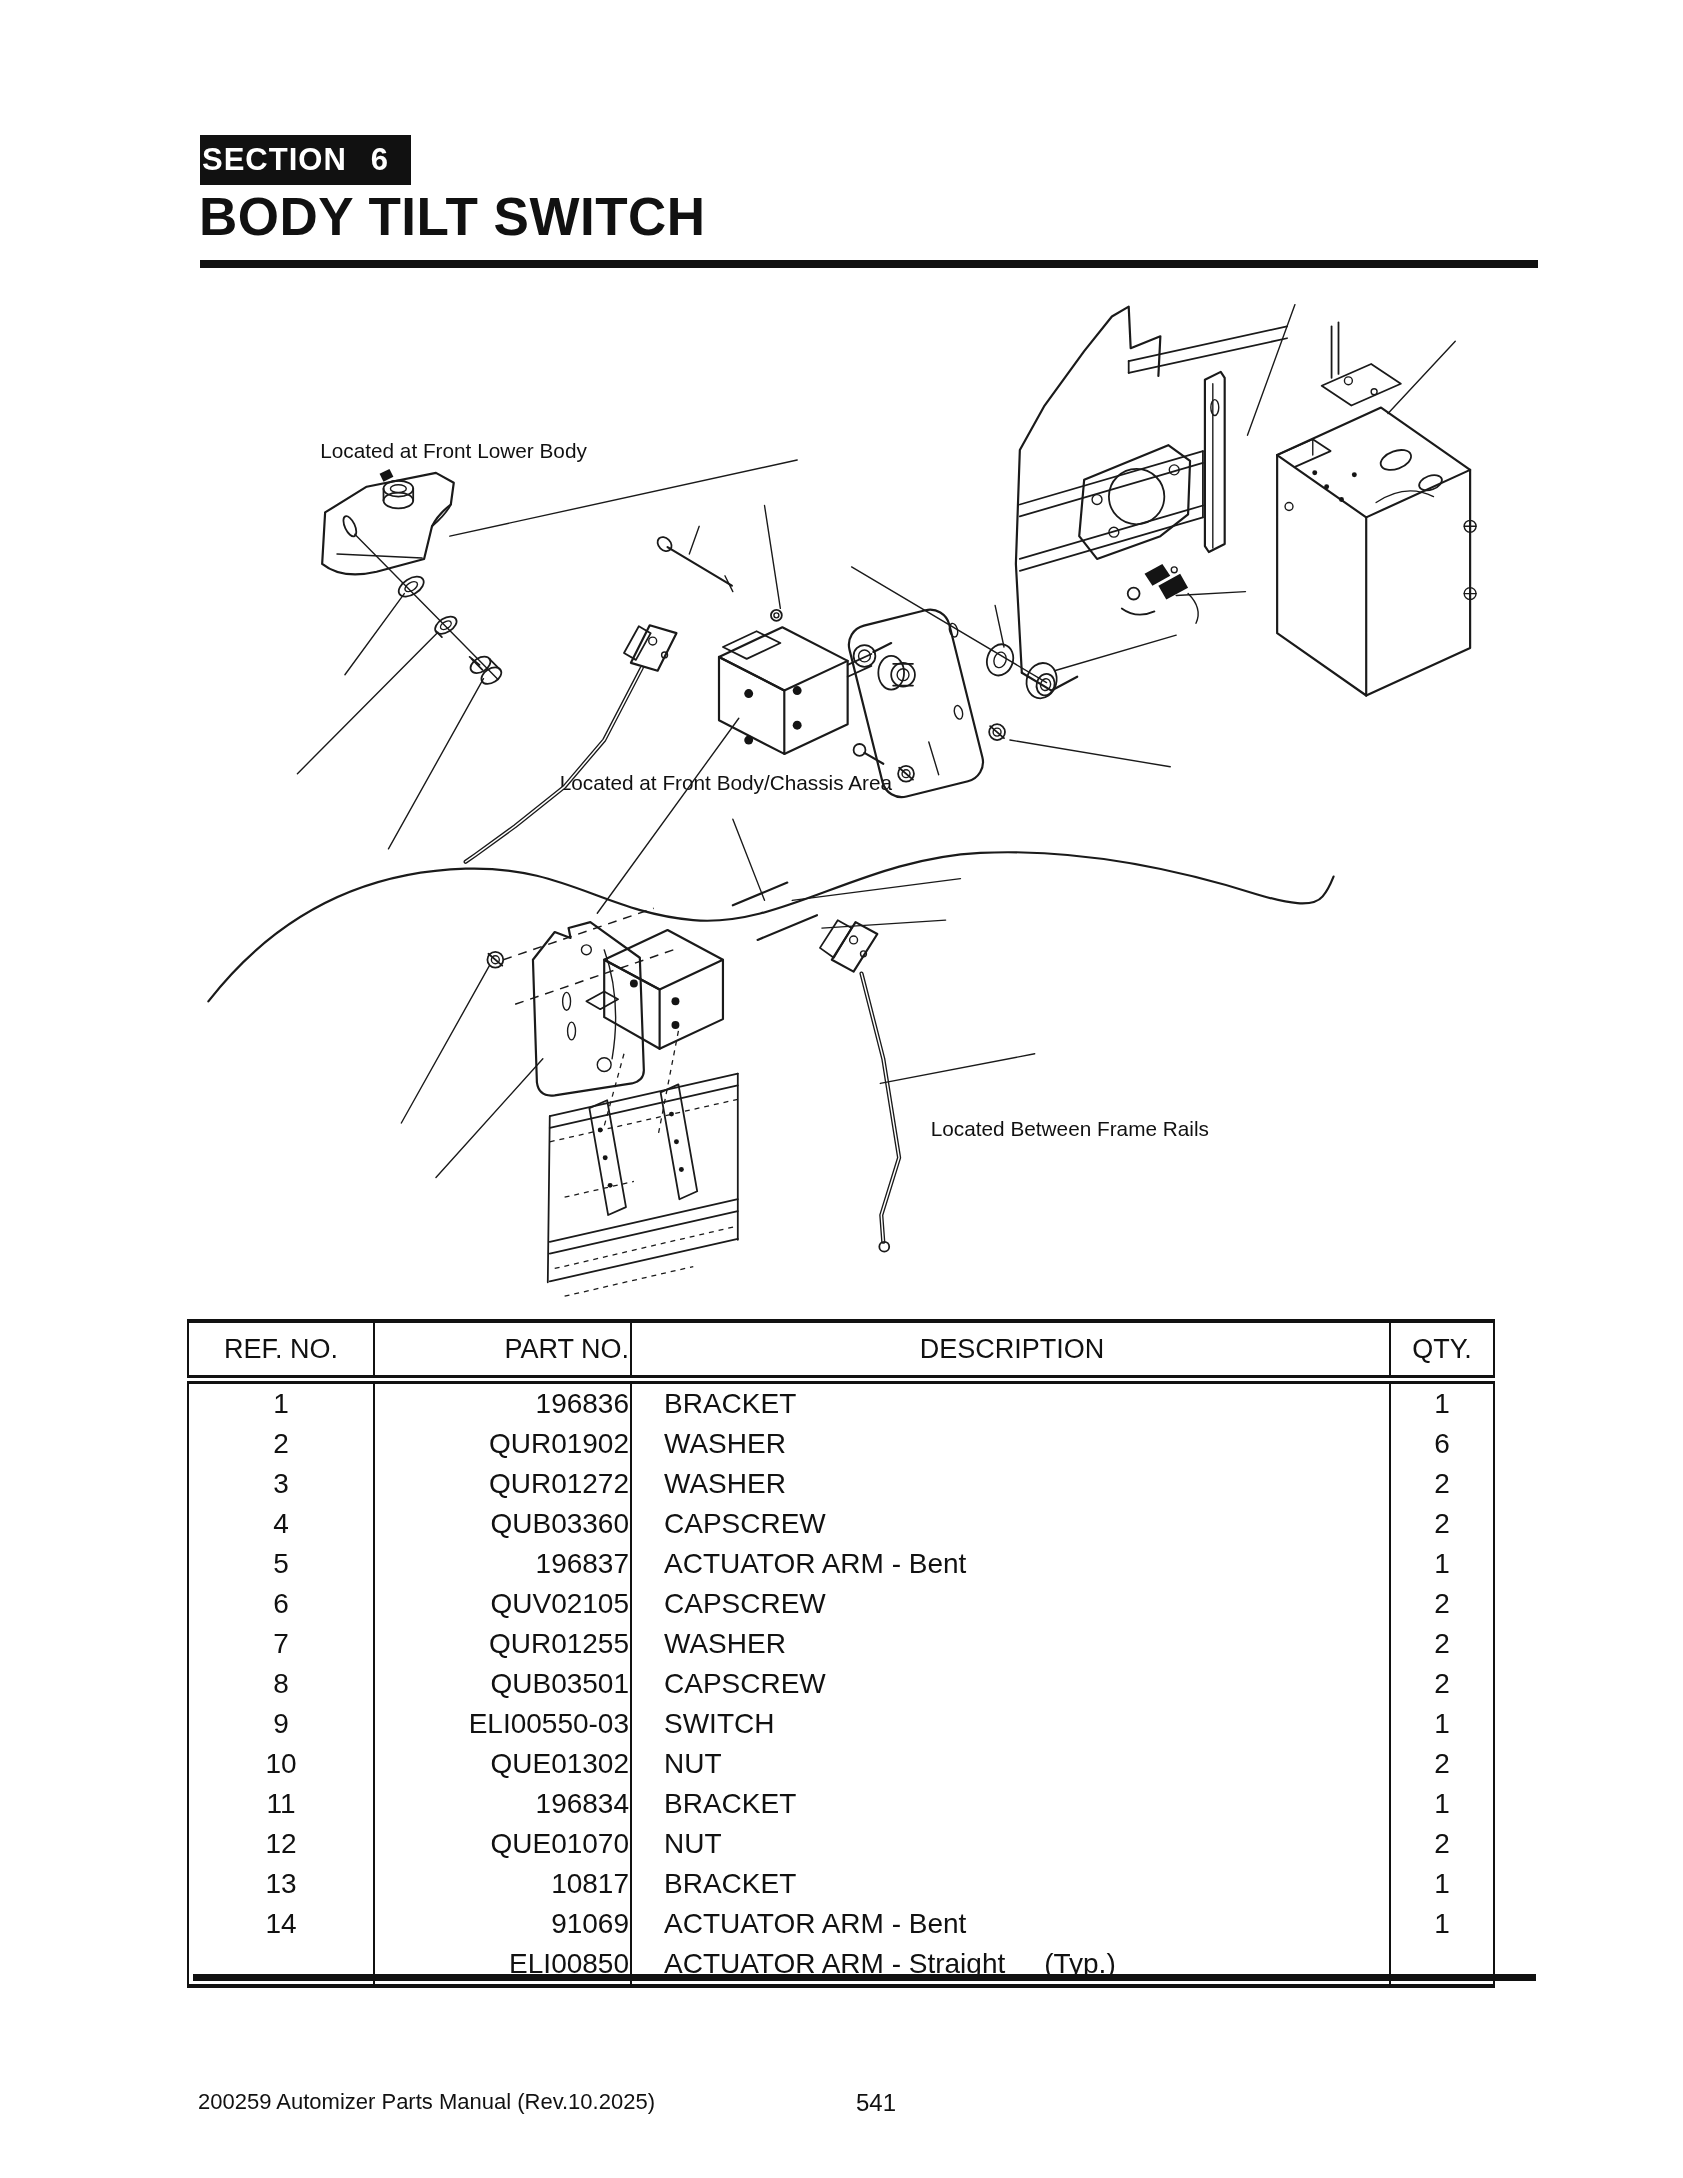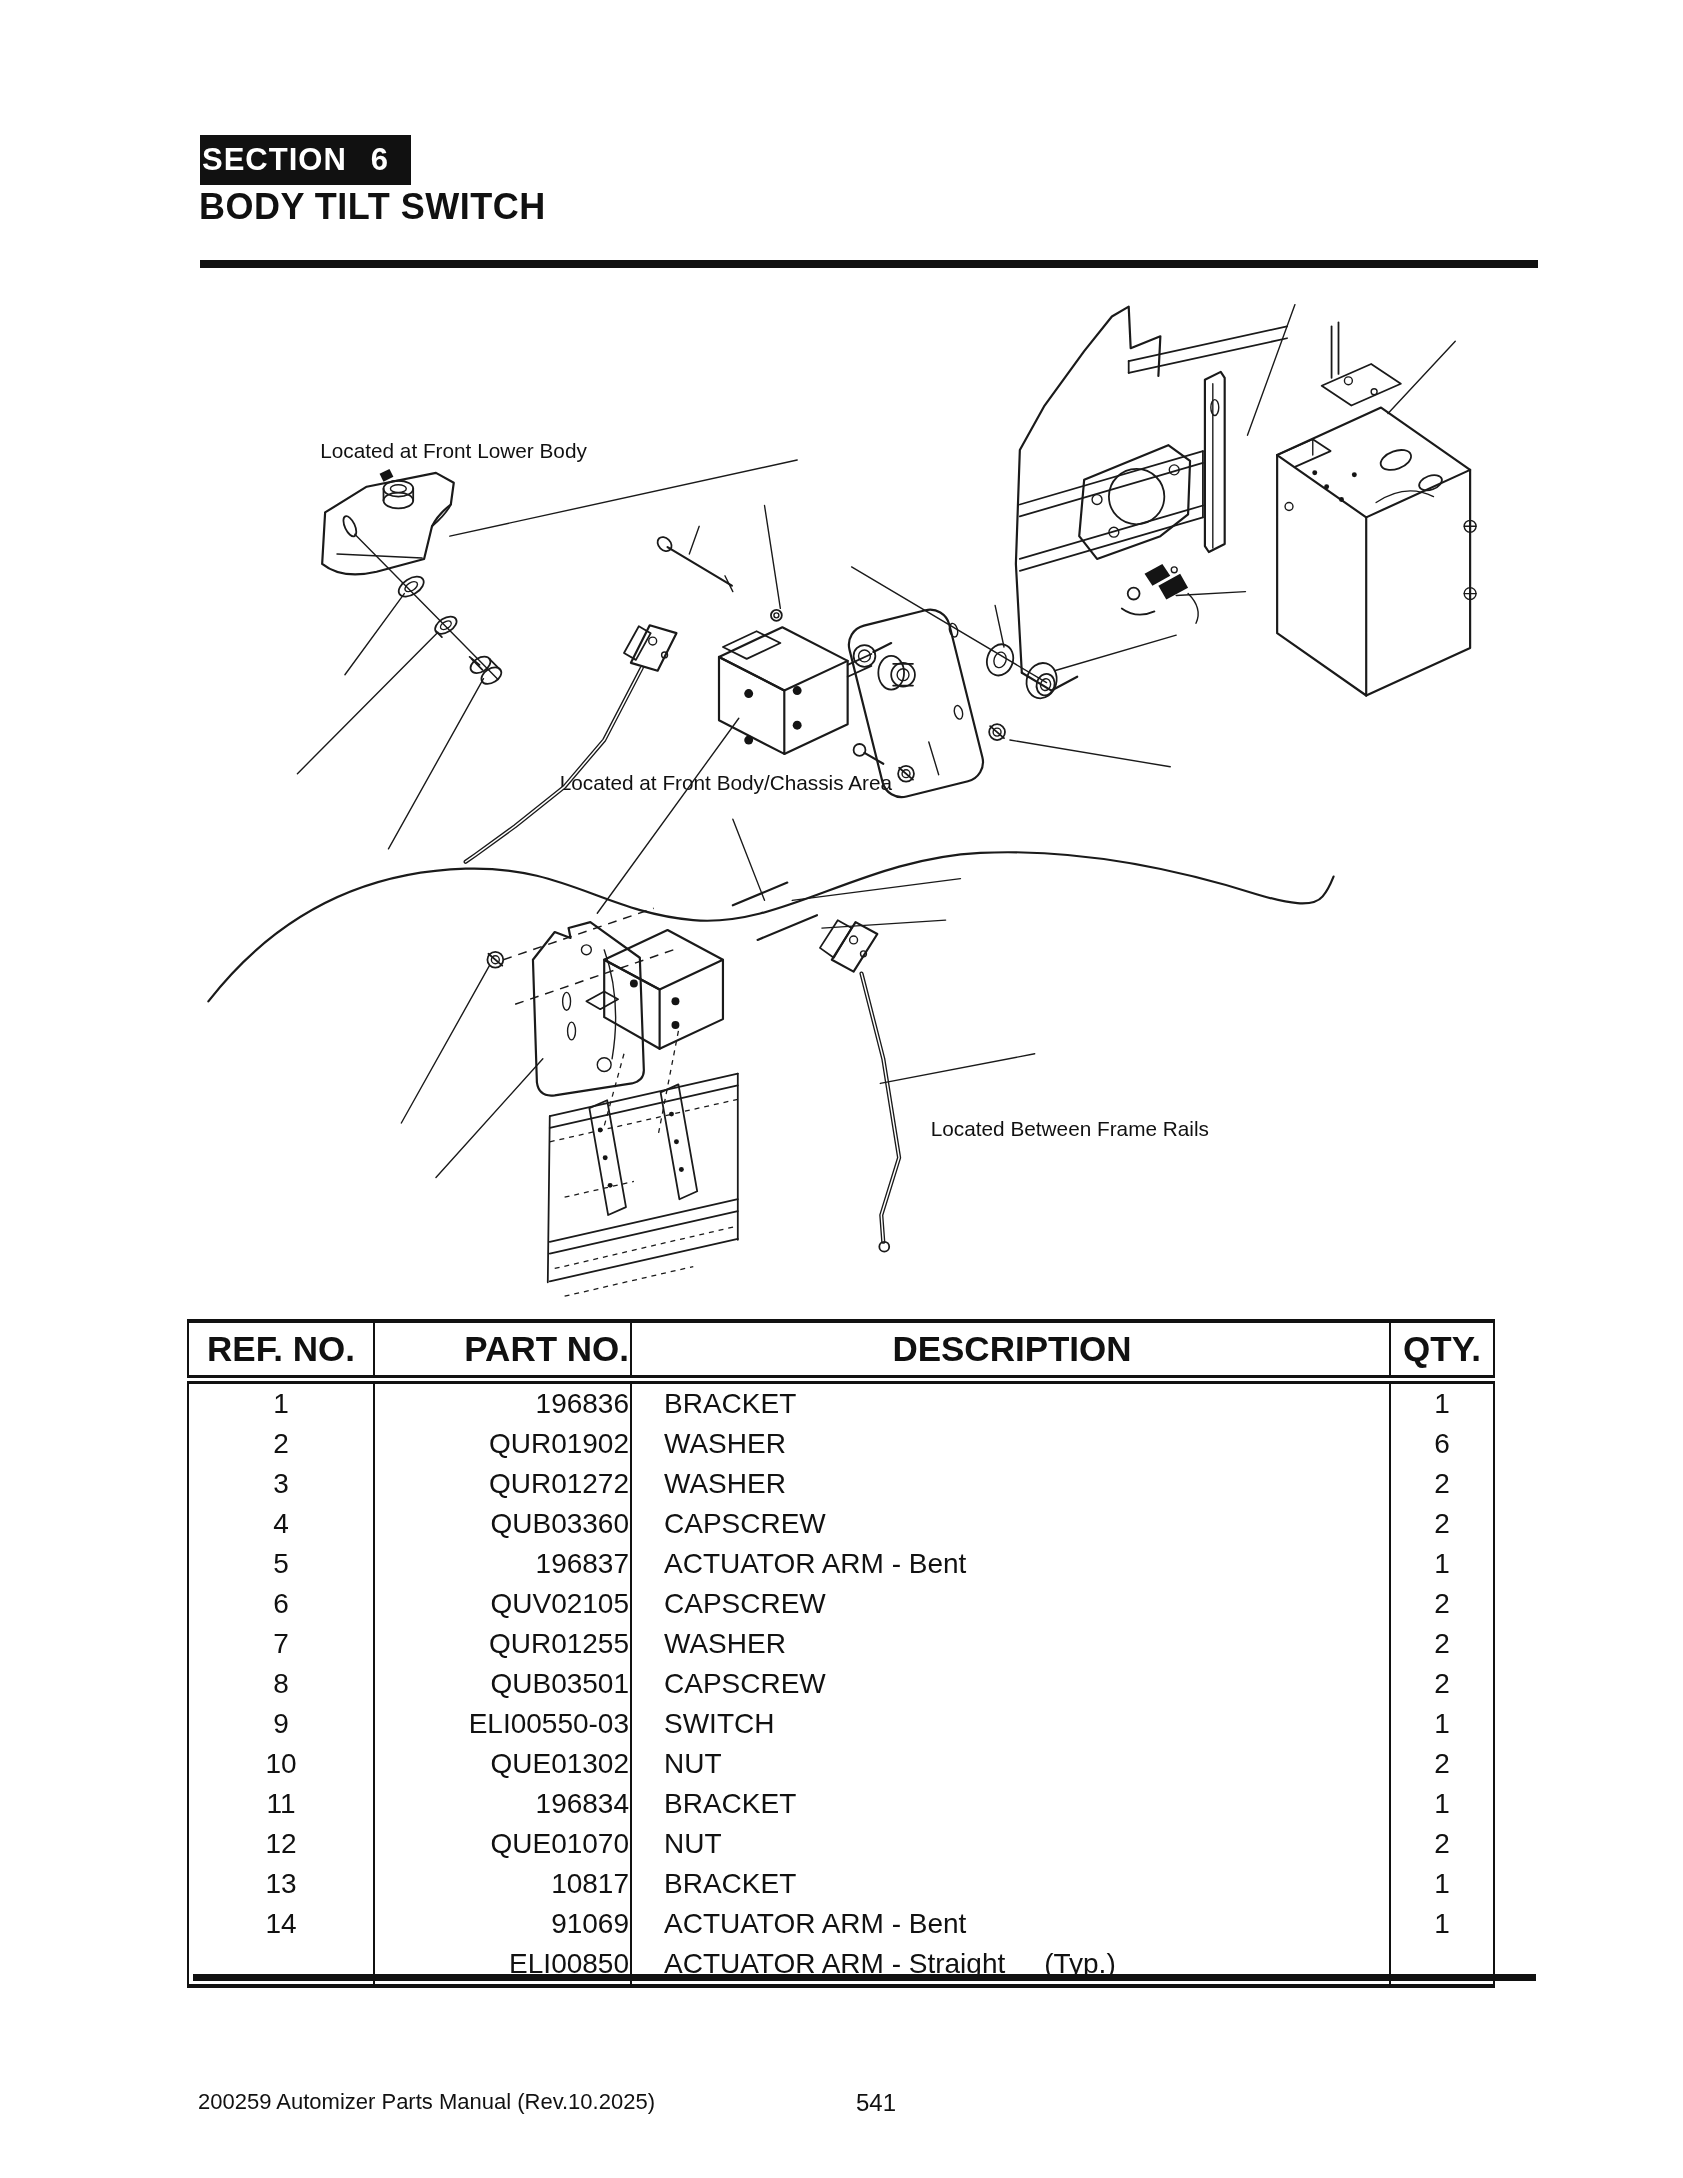--- a/index.html
+++ b/index.html
@@ -2,39 +2,39 @@
 <html><head>
 <meta charset="utf-8">
 <style>
   html,body{margin:0;padding:0;background:#e8e8e8;}
   .page{position:relative;width:1683px;height:2178px;background:#ffffff;margin:0 auto;
         font-family:"Liberation Sans",sans-serif;color:#111;overflow:hidden;}
   
   .badge{position:absolute;left:200px;top:135px;height:50px;background:#111;color:#fff;
          display:inline-flex;align-items:center;padding:0 22px 0 2px;gap:24px;
          font-size:31px;font-weight:bold;letter-spacing:1px;}
-  .page-title{position:absolute;left:199px;top:186px;margin:0;font-size:36px;font-weight:bold;
+  .page-title{position:absolute;left:199px;top:186px;margin:0;font-size:53px;font-weight:bold;
          letter-spacing:0.5px;white-space:nowrap;}
   .rule-top{position:absolute;left:200px;top:260px;width:1338px;height:8px;background:#111;}
   
   .diagram{position:absolute;left:139px;top:267px;width:1445px;height:1049px;}
   .diagram text{font-family:"Liberation Sans",sans-serif;font-size:21px;fill:#111;}
   .ln{stroke:#1a1a1a;stroke-width:2.2;fill:none;stroke-linejoin:round;stroke-linecap:round;}
   .lm{stroke:#1a1a1a;stroke-width:1.8;fill:none;stroke-linejoin:round;stroke-linecap:round;}
   .lt{stroke:#1a1a1a;stroke-width:1.4;fill:none;stroke-linecap:round;}
   .dash{stroke:#1a1a1a;stroke-width:1.5;fill:none;stroke-dasharray:9 7;}
   .dash2{stroke:#1a1a1a;stroke-width:1.3;fill:none;stroke-dasharray:5 5;}
   .fb{fill:#141414;stroke:none;}
   .rod{stroke:#1a1a1a;stroke-width:4.2;fill:none;stroke-linejoin:round;stroke-linecap:round;}
   .rodw{stroke:#ffffff;stroke-width:1.5;fill:none;stroke-linejoin:round;stroke-linecap:round;}
   
   .parts{position:absolute;left:187px;top:1319px;width:1304px;border-collapse:collapse;
          table-layout:fixed;}
   .parts th,.parts td{border-left:2px solid #111;border-right:2px solid #111;overflow:hidden;}
-  .parts th{font-size:35px;font-weight:bold;height:50px;text-align:center;
+  .parts th{font-size:27px;font-weight:normal;height:50px;text-align:center;
             border-top:4px solid #111;border-bottom:9px double #111;}
   .parts td{font-size:28px;height:38px;vertical-align:middle;}
   .parts tr:last-child td{border-bottom:4px solid #111;margin-left:34px;}
   .parts .c-ref{width:182px;text-align:center;}
   .parts .c-part{width:253px;text-align:right;}
   .parts .c-desc{width:752px;text-align:left;padding-left:32px;white-space:pre;}
   .parts .c-qty{width:100px;text-align:center;}
   
   .rule-bottom{position:absolute;left:193px;top:1974px;width:1343px;height:7px;background:#111;}
   .footer-text{position:absolute;left:198px;top:2089px;font-size:22px;white-space:nowrap;}

